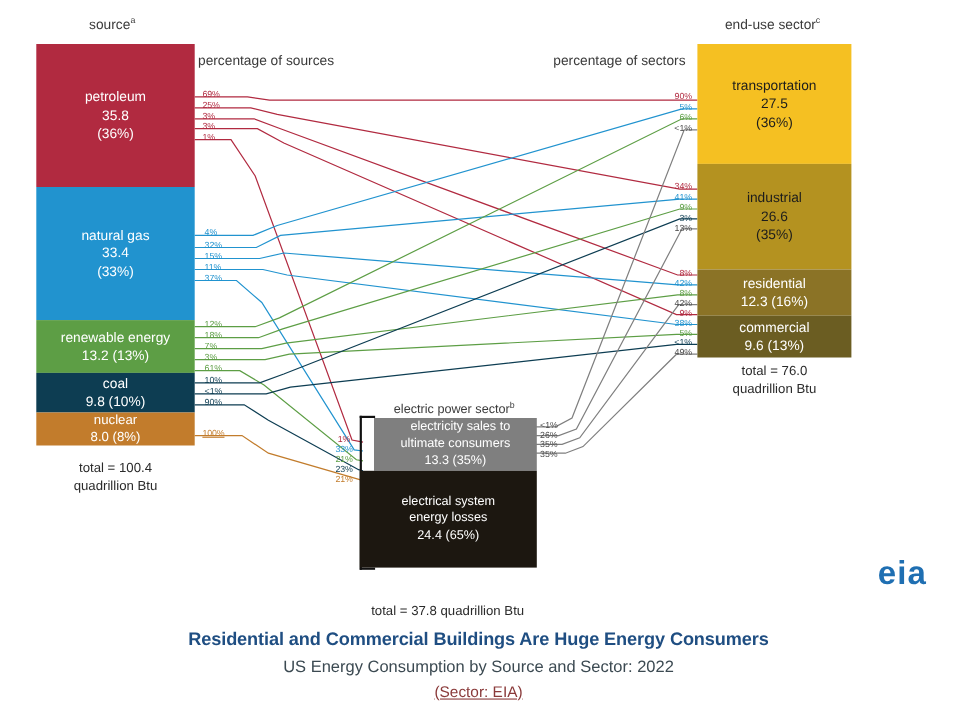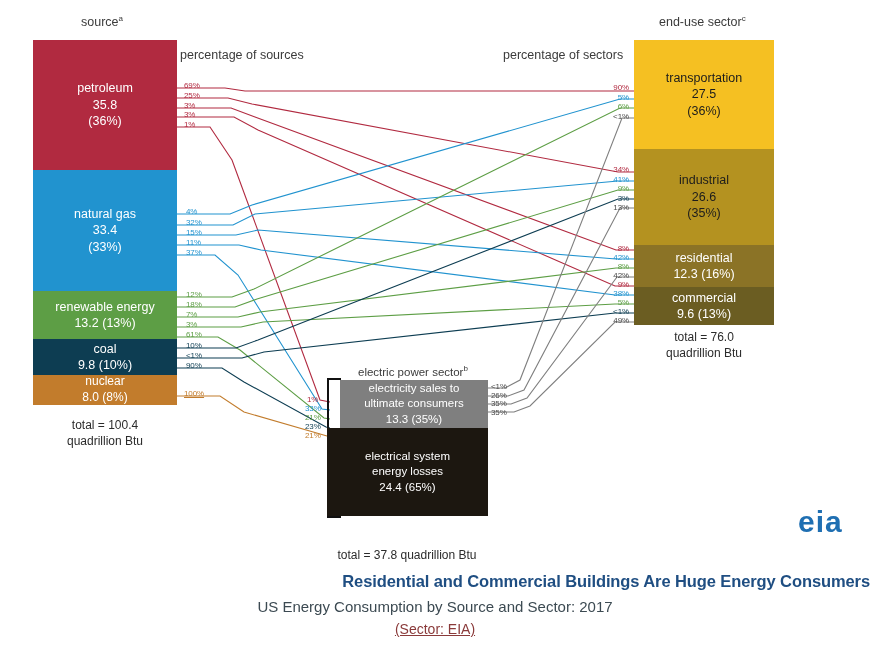--- a/index.html
+++ b/index.html
@@ -71,21 +71,20 @@
     left: 0; top: 0;
     width: 870px; height: 654px;
     pointer-events: none;
   }
 
   
   .caption { position: absolute; width: 870px; text-align: center; }
   .cap-title {
     font-size: 16.5px; font-weight: bold; color: #1f4e82;
     letter-spacing: -0.1px;
-    text-align: right;
   }
   .cap-sub { font-size: 15px; color: #3c4a52; }
   .cap-src { font-size: 14px; color: #8a3a3a; }
   .cap-src u { text-decoration: underline; }
 
   
   .eia-logo {
     position: absolute;
     color: #1f6fb2;
     font-size: 30px;
@@ -183,21 +182,21 @@
 12.3 (16%)</span>
 </div>
 <div class="node" style="left:634px; top:287px; width:140px; height:38px; background:#6b5d22;">
   <span style="white-space:pre-line;">commercial
 9.6 (13%)</span>
 </div>
 <div class="total-cap" style="left:634px; top:330px; width:140px;">total = 76.0
 quadrillion Btu</div>
 
 <div class="eps-bracket" style="left:327px; top:378px; width:14px; height:140px;"></div>
-<div class="node" style="left:340px; top:380px; width:148px; height:48px; background:#7f7f7f; font-size:11.5px;">
+<div class="node" style="left:340px; top:380px; width:148px; height:48px; background:#7f7f7f; font-size:11.5px;text-align:right;">
   <span style="white-space:pre-line;">electricity sales to
 ultimate consumers</span>
   <span>13.3 (35%)</span>
 </div>
 <div class="node" style="left:327px; top:428px; width:161px; height:88px; background:#1c1710; font-size:11.5px;">
   <span style="white-space:pre-line;">electrical system
 energy losses</span>
   <span>24.4 (65%)</span>
 </div>
 <div class="total-cap" style="left:307px; top:548px; width:200px;">total = 37.8 quadrillion Btu</div>
@@ -258,17 +257,17 @@
 <div class="pct right" style="left:597px; top:299px; width:32px; color:#5d9e45;">5%</div>
 <div class="pct right" style="left:597px; top:308px; width:32px; color:#0d3d52;">&lt;1%</div>
 <div class="pct right" style="left:597px; top:317px; width:32px; color:#4a4a4a;">49%</div>
 
 <div class="eia-logo" style="left:798px; top:505px;">
   <span>eia</span>
 </div>
 
 <div class="caption" style="left:0; top:572px;">
   <div class="cap-title">Residential and Commercial Buildings Are Huge Energy Consumers</div>
-  <div class="cap-sub" style="margin-top:7px;">US Energy Consumption by Source and Sector: 2017</div>
+  <div class="cap-sub" style="margin-top:7px;">US Energy Consumption by Source and Sector: 2022</div>
   <div class="cap-src" style="margin-top:6px;">
     <u>(Sector: EIA)</u>
   </div>
 </div>
 
 </body></html>

